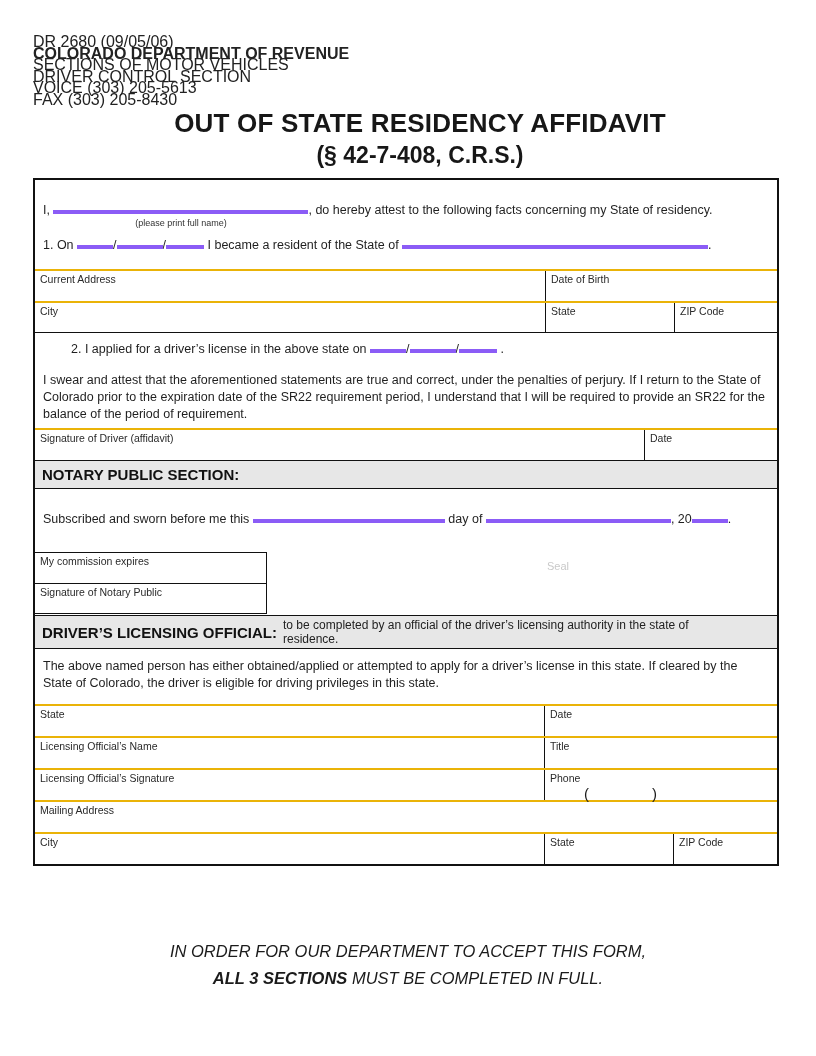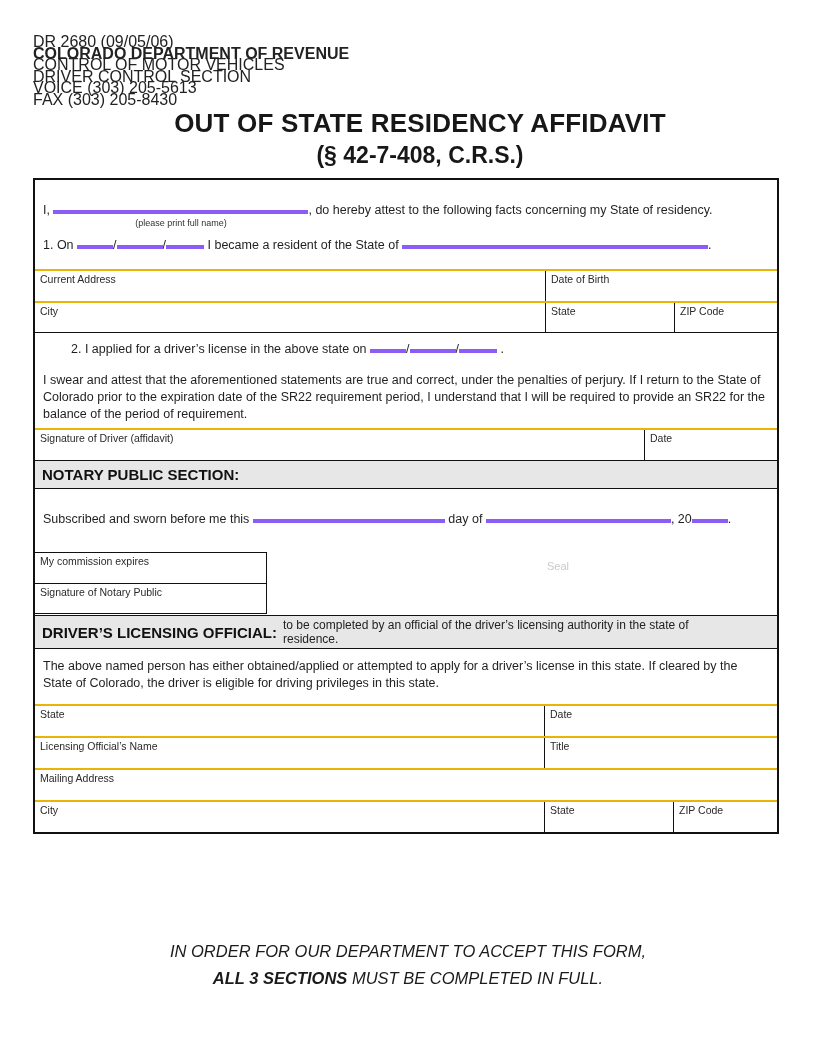--- a/index.html
+++ b/index.html
@@ -177,21 +177,21 @@
   .footer b { font-weight: bold; }
 </style>
 </head>
 <body>
 
 <div class="page">
 
   <div class="letterhead">
     <div>DR 2680 (09/05/06)</div>
     <div class="dept">COLORADO DEPARTMENT OF REVENUE</div>
-    <div>CONTROL OF MOTOR VEHICLES</div>
+    <div>SECTIONS OF MOTOR VEHICLES</div>
     <div>DRIVER CONTROL SECTION</div>
     <div>VOICE (303) 205-5613</div>
     <div>FAX (303) 205-8430</div>
   </div>
 
   <div class="title-block">
     <div class="title-line1">OUT OF STATE RESIDENCY AFFIDAVIT</div>
     <div class="title-line2">(§ 42-7-408, C.R.S.)</div>
   </div>
 
@@ -266,20 +266,27 @@
     <div class="ftable">
       <div class="frow">
         <div class="fcell c-wide2"><span>State</span></div>
         <div class="fcell c-rest"><span>Date</span></div>
       </div>
       <div class="frow">
         <div class="fcell c-wide2"><span>Licensing Official’s Name</span></div>
         <div class="fcell c-rest"><span>Title</span></div>
       </div>
       <div class="frow">
+        <div class="fcell c-wide2"><span>Licensing Official’s Signature</span></div>
+        <div class="fcell c-rest">
+          <span>Phone</span>
+          <span class="phone-parens">(            )</span>
+        </div>
+      </div>
+      <div class="frow">
         <div class="fcell c-rest"><span>Mailing Address</span></div>
       </div>
       <div class="frow">
         <div class="fcell c-wide2"><span>City</span></div>
         <div class="fcell c-state"><span>State</span></div>
         <div class="fcell c-zip"><span>ZIP Code</span></div>
       </div>
     </div>
 
   </div>

